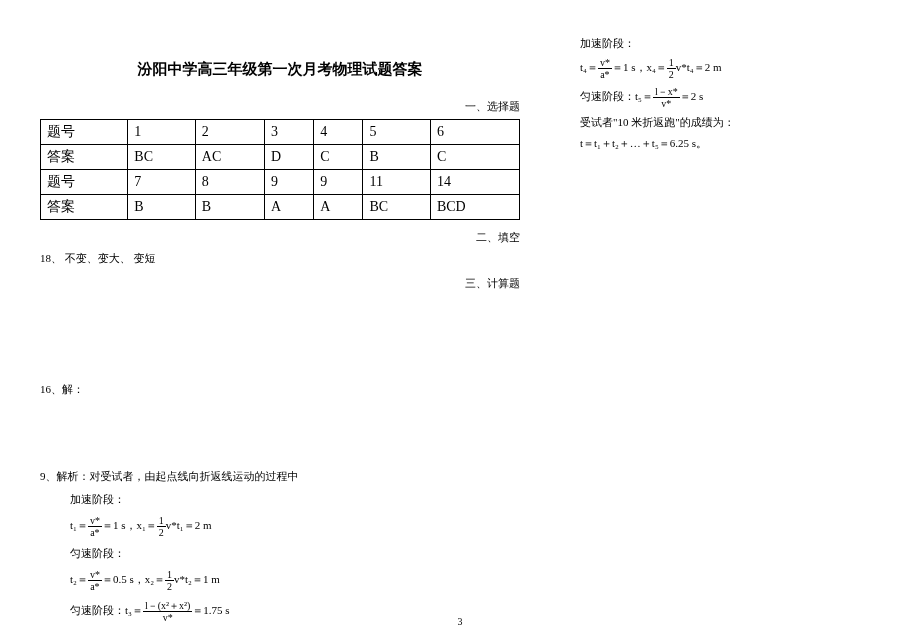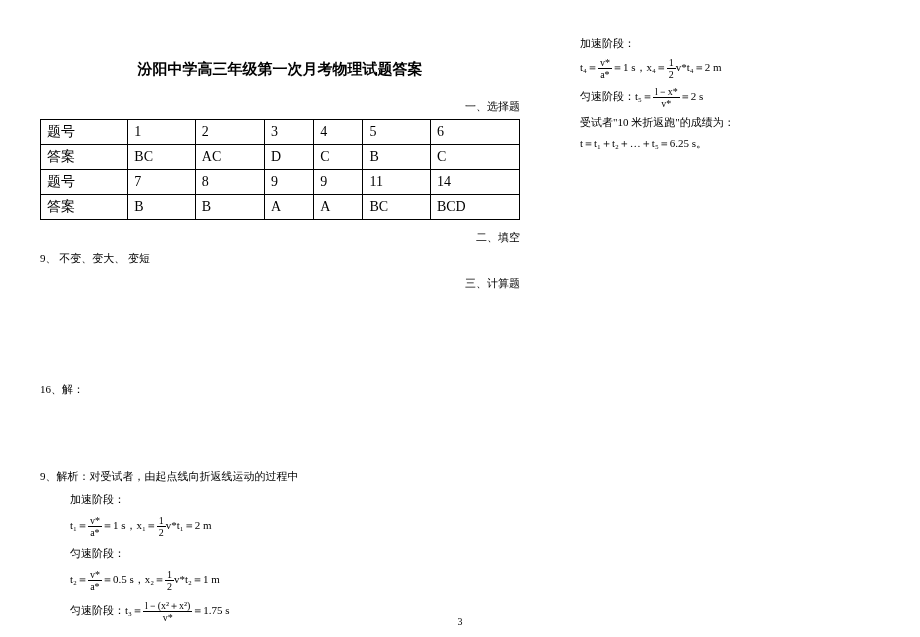--- a/index.html
+++ b/index.html
@@ -120,21 +120,21 @@
       <td>B</td>
       <td>B</td>
       <td>A</td>
       <td>A</td>
       <td>BC</td>
       <td>BCD</td>
     </tr>
   </tbody>
     </table>
   <div class="section-h">二、填空</div>
-  <div class="line">9、 不变、变大、 变短</div>
+  <div class="line">18、 不变、变大、 变短</div>
   <div class="section-h">三、计算题</div>
 
   <div class="big-gap"></div>
   <div class="line">16、解：</div>
   <div class="med-gap"></div>
 
   <div class="line">9、解析：对受试者，由起点线向折返线运动的过程中</div>
 
   <div class="indent">加速阶段：</div>
   <div class="indent">

